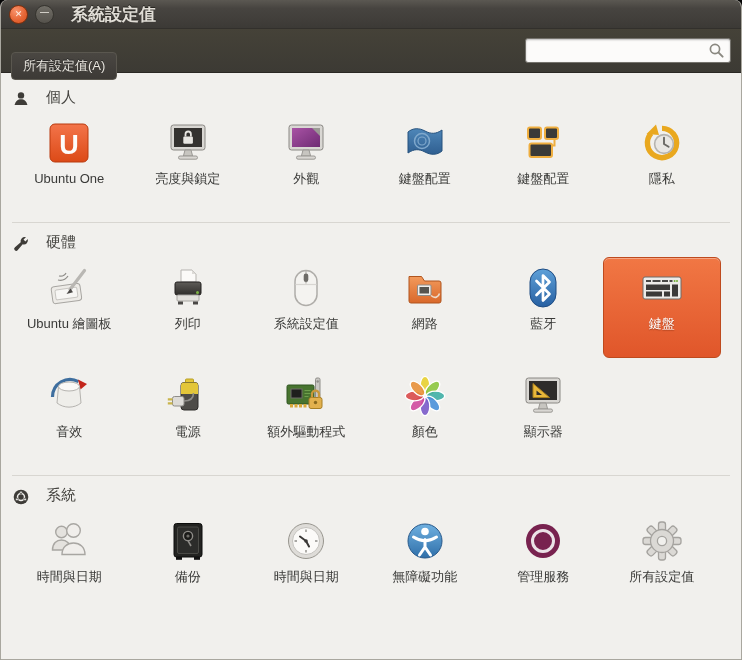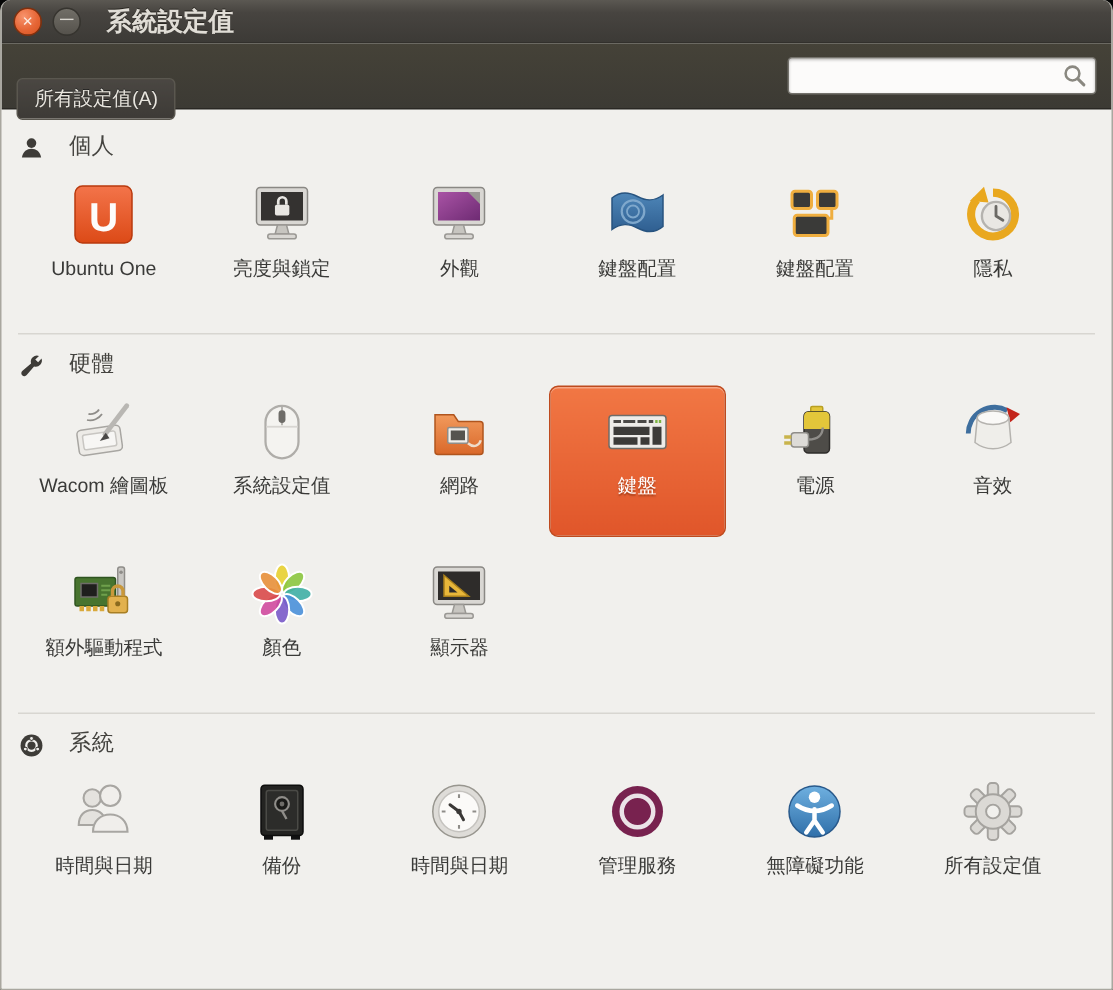--- a/index.html
+++ b/index.html
@@ -222,23 +222,43 @@
               <svg viewBox="0 0 48 48" width="48" height="48">
                 <g transform="rotate(-8 22 30)">
                   <rect x="7" y="21" width="29" height="17" rx="3" fill="#EDEBE7" stroke="#A8A6A2"></rect>
                   <rect x="10.5" y="24.5" width="22" height="10" rx="1.5" fill="#F7F6F4" stroke="#C8C6C2"></rect>
                 </g>
                 <path d="M39.5 6.5L25 25.5" stroke="#B9B7B3" stroke-width="3.2" stroke-linecap="round"></path>
                 <path d="M25.5 24.5l-4 5.5 6.5-1.8z" fill="#4A4846"></path>
                 <path d="M14 12c3 .5 6-1 7-3M13 16c4 1 8-1 10-4" fill="none" stroke="#8F8D89" stroke-width="1.2"></path>
               </svg>
             </span>
-    <span class="ilabel">Wacom 繪圖板</span>
-  </div>
-
+    <span class="ilabel">Ubuntu 繪圖板</span>
+  </div>
+
+  <div class="item">
+    <span class="icon48">
+              <svg viewBox="0 0 48 48" width="48" height="48">
+                <defs>
+                  <linearGradient id="g-pr" x1="0" y1="0" x2="0" y2="1">
+                    <stop offset="0" stop-color="#5E5C58"></stop>
+                    <stop offset="1" stop-color="#2F2D2B"></stop>
+                  </linearGradient>
+                </defs>
+                <path d="M17 6h11l4 4v8H17z" fill="#FBFAF8" stroke="#B5B3AF"></path>
+                <path d="M28 6l4 4h-4z" fill="#DDDBD7"></path>
+                <rect x="11" y="18" width="26" height="13" rx="2" fill="url(#g-pr)" stroke="#232120"></rect>
+                <circle cx="33.5" cy="28.5" r="1.5" fill="#7CB342"></circle>
+                <rect x="13" y="31" width="22" height="6" rx="1" fill="#E2E0DC" stroke="#A8A6A2"></rect>
+                <rect x="14" y="37.5" width="5" height="3" fill="#4A4846"></rect>
+                <rect x="29" y="37.5" width="5" height="3" fill="#4A4846"></rect>
+              </svg>
+            </span>
+    <span class="ilabel">列印</span>
+  </div>
 
   <div class="item">
     <span class="icon48">
               <svg viewBox="0 0 48 48" width="48" height="48">
                 <rect x="13" y="6.5" width="22" height="35" rx="11" fill="#F4F3F0" stroke="#AFADA9" stroke-width="1.5"></rect>
                 <path d="M24 6.5v13" stroke="#AFADA9" stroke-width="1.2"></path>
                 <rect x="21.7" y="9.5" width="4.6" height="8.5" rx="2.3" fill="#6E6C68"></rect>
                 <path d="M13.5 20.5h21" stroke="#D8D6D2" stroke-width="1.2"></path>
               </svg>
             </span>
@@ -256,20 +276,35 @@
                 </defs>
                 <path d="M8 12.5h12.5l3 4.5H38a2 2 0 0 1 2 2v18a2 2 0 0 1-2 2H10a2 2 0 0 1-2-2z" fill="url(#g-nf)" stroke="#B0551E"></path>
                 <rect x="16.5" y="21" width="13.5" height="10.5" rx="1" fill="#F1EFEB" stroke="#8F8D89"></rect>
                 <rect x="18.5" y="23" width="9.5" height="6.5" fill="#56544F"></rect>
                 <path d="M30 31.5c4 3.5 7.5 1.5 8.5-2" fill="none" stroke="#EDDCCB" stroke-width="1.6"></path>
               </svg>
             </span>
     <span class="ilabel">網路</span>
   </div>
 
+  <div class="item">
+    <span class="icon48">
+              <svg viewBox="0 0 48 48" width="48" height="48">
+                <defs>
+                  <linearGradient id="g-bt" x1="0" y1="0" x2="0" y2="1">
+                    <stop offset="0" stop-color="#5EA0D8"></stop>
+                    <stop offset="1" stop-color="#2760A2"></stop>
+                  </linearGradient>
+                </defs>
+                <rect x="11" y="5" width="26" height="38" rx="13" fill="url(#g-bt)" stroke="#1E4C83"></rect>
+                <path d="M17.5 17L30.5 30 24 36.5v-25L30.5 18 17.5 31" fill="none" stroke="#FFFFFF" stroke-width="2.7" stroke-linejoin="round" stroke-linecap="round"></path>
+              </svg>
+            </span>
+    <span class="ilabel">藍牙</span>
+  </div>
 
   <div class="item selected">
     <span class="icon48">
               <svg viewBox="0 0 48 48" width="48" height="48">
                 <rect x="5" y="13" width="38" height="22" rx="2" fill="#EDEBE8" stroke="#6E6C68"></rect>
                 <g fill="#4A4846">
                   <rect x="8" y="16" width="5" height="2"></rect>
                   <rect x="14.5" y="16" width="8" height="2"></rect>
                   <rect x="24" y="16" width="6" height="2"></rect>
                   <rect x="31.5" y="16" width="3" height="2"></rect>
@@ -281,41 +316,41 @@
                 <rect x="26" y="27.5" width="6" height="5" fill="#3C3A38"></rect>
                 <rect x="34" y="20.5" width="6" height="12" fill="#3C3A38"></rect>
               </svg>
             </span>
     <span class="ilabel">鍵盤</span>
   </div>
 
   <div class="item">
     <span class="icon48">
               <svg viewBox="0 0 48 48" width="48" height="48">
+                <path d="M7.5 25A17.5 17.5 0 0 1 33.5 9.7" fill="none" stroke="#3E6E9E" stroke-width="3.2"></path>
+                <path d="M33 7.5l9 4.5-6.5 5.5z" fill="#C3251B"></path>
+                <path d="M13.5 14.5L12 31c7 5.5 17 5.5 24 0l-1.5-16.5z" fill="#EFEEEA" stroke="#B5B3AF"></path>
+                <ellipse cx="24" cy="14.5" rx="10.5" ry="4.5" fill="#FAF9F7" stroke="#B5B3AF"></ellipse>
+              </svg>
+            </span>
+    <span class="ilabel">音效</span>
+  </div>
+
+  <div class="item">
+    <span class="icon48">
+              <svg viewBox="0 0 48 48" width="48" height="48">
                 <rect x="21.5" y="7" width="8" height="5" rx="1" fill="#E3C63A" stroke="#B89F23"></rect>
                 <rect x="17" y="10.5" width="17" height="27.5" rx="3" fill="#4E4C48" stroke="#2E2C2A"></rect>
                 <path d="M17 13.5a3 3 0 0 1 3-3h11a3 3 0 0 1 3 3V22H17z" fill="#E3C63A"></path>
                 <path d="M20 29c6.5 0 9.5-3.5 9.5-8" fill="none" stroke="#8F8D89" stroke-width="1.6"></path>
                 <rect x="8.5" y="24.5" width="11.5" height="9.5" rx="2" fill="#DDDBD7" stroke="#8F8D89"></rect>
                 <path d="M8.5 27.3H3.8M8.5 31.3H3.8" stroke="#C9B44C" stroke-width="2.3"></path>
               </svg>
             </span>
     <span class="ilabel">電源</span>
-  </div>
-
-  <div class="item">
-    <span class="icon48">
-              <svg viewBox="0 0 48 48" width="48" height="48">
-                <path d="M7.5 25A17.5 17.5 0 0 1 33.5 9.7" fill="none" stroke="#3E6E9E" stroke-width="3.2"></path>
-                <path d="M33 7.5l9 4.5-6.5 5.5z" fill="#C3251B"></path>
-                <path d="M13.5 14.5L12 31c7 5.5 17 5.5 24 0l-1.5-16.5z" fill="#EFEEEA" stroke="#B5B3AF"></path>
-                <ellipse cx="24" cy="14.5" rx="10.5" ry="4.5" fill="#FAF9F7" stroke="#B5B3AF"></ellipse>
-              </svg>
-            </span>
-    <span class="ilabel">音效</span>
   </div>
 
   <div class="item">
     <span class="icon48">
               <svg viewBox="0 0 48 48" width="48" height="48">
                 <rect x="5" y="13" width="27" height="19" rx="1.5" fill="#48742F" stroke="#2F5420"></rect>
                 <rect x="9" y="17" width="11" height="9" fill="#1F1F1D" stroke="#6E6C68"></rect>
                 <path d="M22.5 18.5h6M22.5 21.5h6M22.5 24.5h4" stroke="#6FA04C" stroke-width="1.2"></path>
                 <g fill="#D9A93C">
                   <rect x="8" y="32" width="3" height="3.5"></rect>
@@ -421,43 +456,43 @@
                 <path d="M24 24l-6-4.5M24 24l3 5.5" stroke="#3A3836" stroke-width="2" stroke-linecap="round"></path>
                 <circle cx="24" cy="24" r="1.8" fill="#3A3836"></circle>
               </svg>
             </span>
     <span class="ilabel">時間與日期</span>
   </div>
 
   <div class="item">
     <span class="icon48">
               <svg viewBox="0 0 48 48" width="48" height="48">
-                <circle cx="24" cy="24" r="17" fill="#78224F"></circle>
-                <circle cx="24" cy="24" r="10.5" fill="none" stroke="#EBE2E7" stroke-width="3"></circle>
-              </svg>
-            </span>
-    <span class="ilabel">管理服務</span>
-  </div>
-
-  <div class="item">
-    <span class="icon48">
-              <svg viewBox="0 0 48 48" width="48" height="48">
                 <defs>
                   <linearGradient id="g-ac" x1="0" y1="0" x2="0" y2="1">
                     <stop offset="0" stop-color="#6FB0E0"></stop>
                     <stop offset="1" stop-color="#2F6FA9"></stop>
                   </linearGradient>
                 </defs>
                 <circle cx="24" cy="24" r="17" fill="url(#g-ac)" stroke="#28598B"></circle>
                 <circle cx="24" cy="14.5" r="3.8" fill="#FFFFFF"></circle>
                 <path d="M12.5 20c7.5 4.8 15.5 4.8 23 0" stroke="#FFFFFF" stroke-width="3" fill="none" stroke-linecap="round"></path>
                 <path d="M24 22.5v7.5M24 30l-5.5 8M24 30l5.5 8" stroke="#FFFFFF" stroke-width="3" fill="none" stroke-linecap="round"></path>
               </svg>
             </span>
     <span class="ilabel">無障礙功能</span>
+  </div>
+
+  <div class="item">
+    <span class="icon48">
+              <svg viewBox="0 0 48 48" width="48" height="48">
+                <circle cx="24" cy="24" r="17" fill="#78224F"></circle>
+                <circle cx="24" cy="24" r="10.5" fill="none" stroke="#EBE2E7" stroke-width="3"></circle>
+              </svg>
+            </span>
+    <span class="ilabel">管理服務</span>
   </div>
 
   <div class="item">
     <span class="icon48">
               <svg viewBox="0 0 48 48" width="48" height="48">
                 <g fill="#DBD9D5" stroke="#A5A39F" stroke-width="1.3">
                   <rect x="20.5" y="5" width="7" height="38" rx="2.5"></rect>
                   <rect x="20.5" y="5" width="7" height="38" rx="2.5" transform="rotate(45 24 24)"></rect>
                   <rect x="20.5" y="5" width="7" height="38" rx="2.5" transform="rotate(90 24 24)"></rect>
                   <rect x="20.5" y="5" width="7" height="38" rx="2.5" transform="rotate(135 24 24)"></rect>

